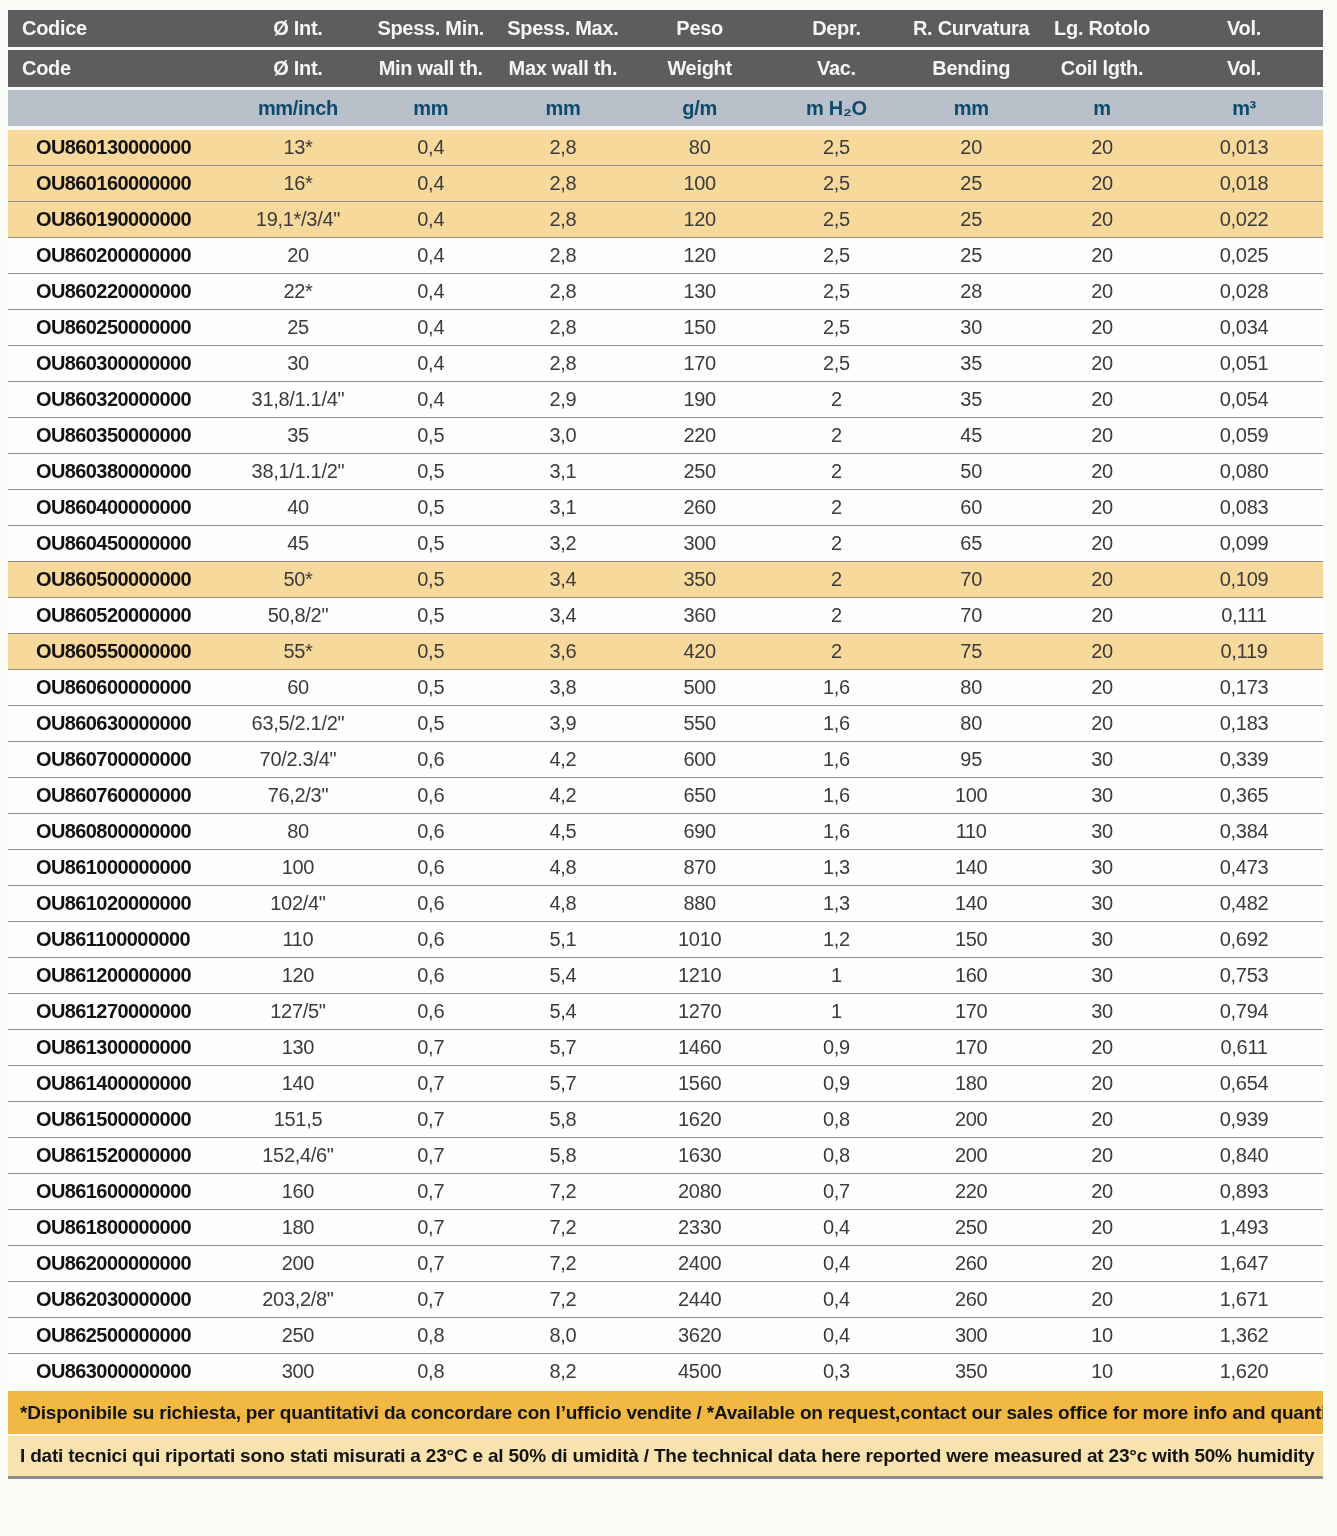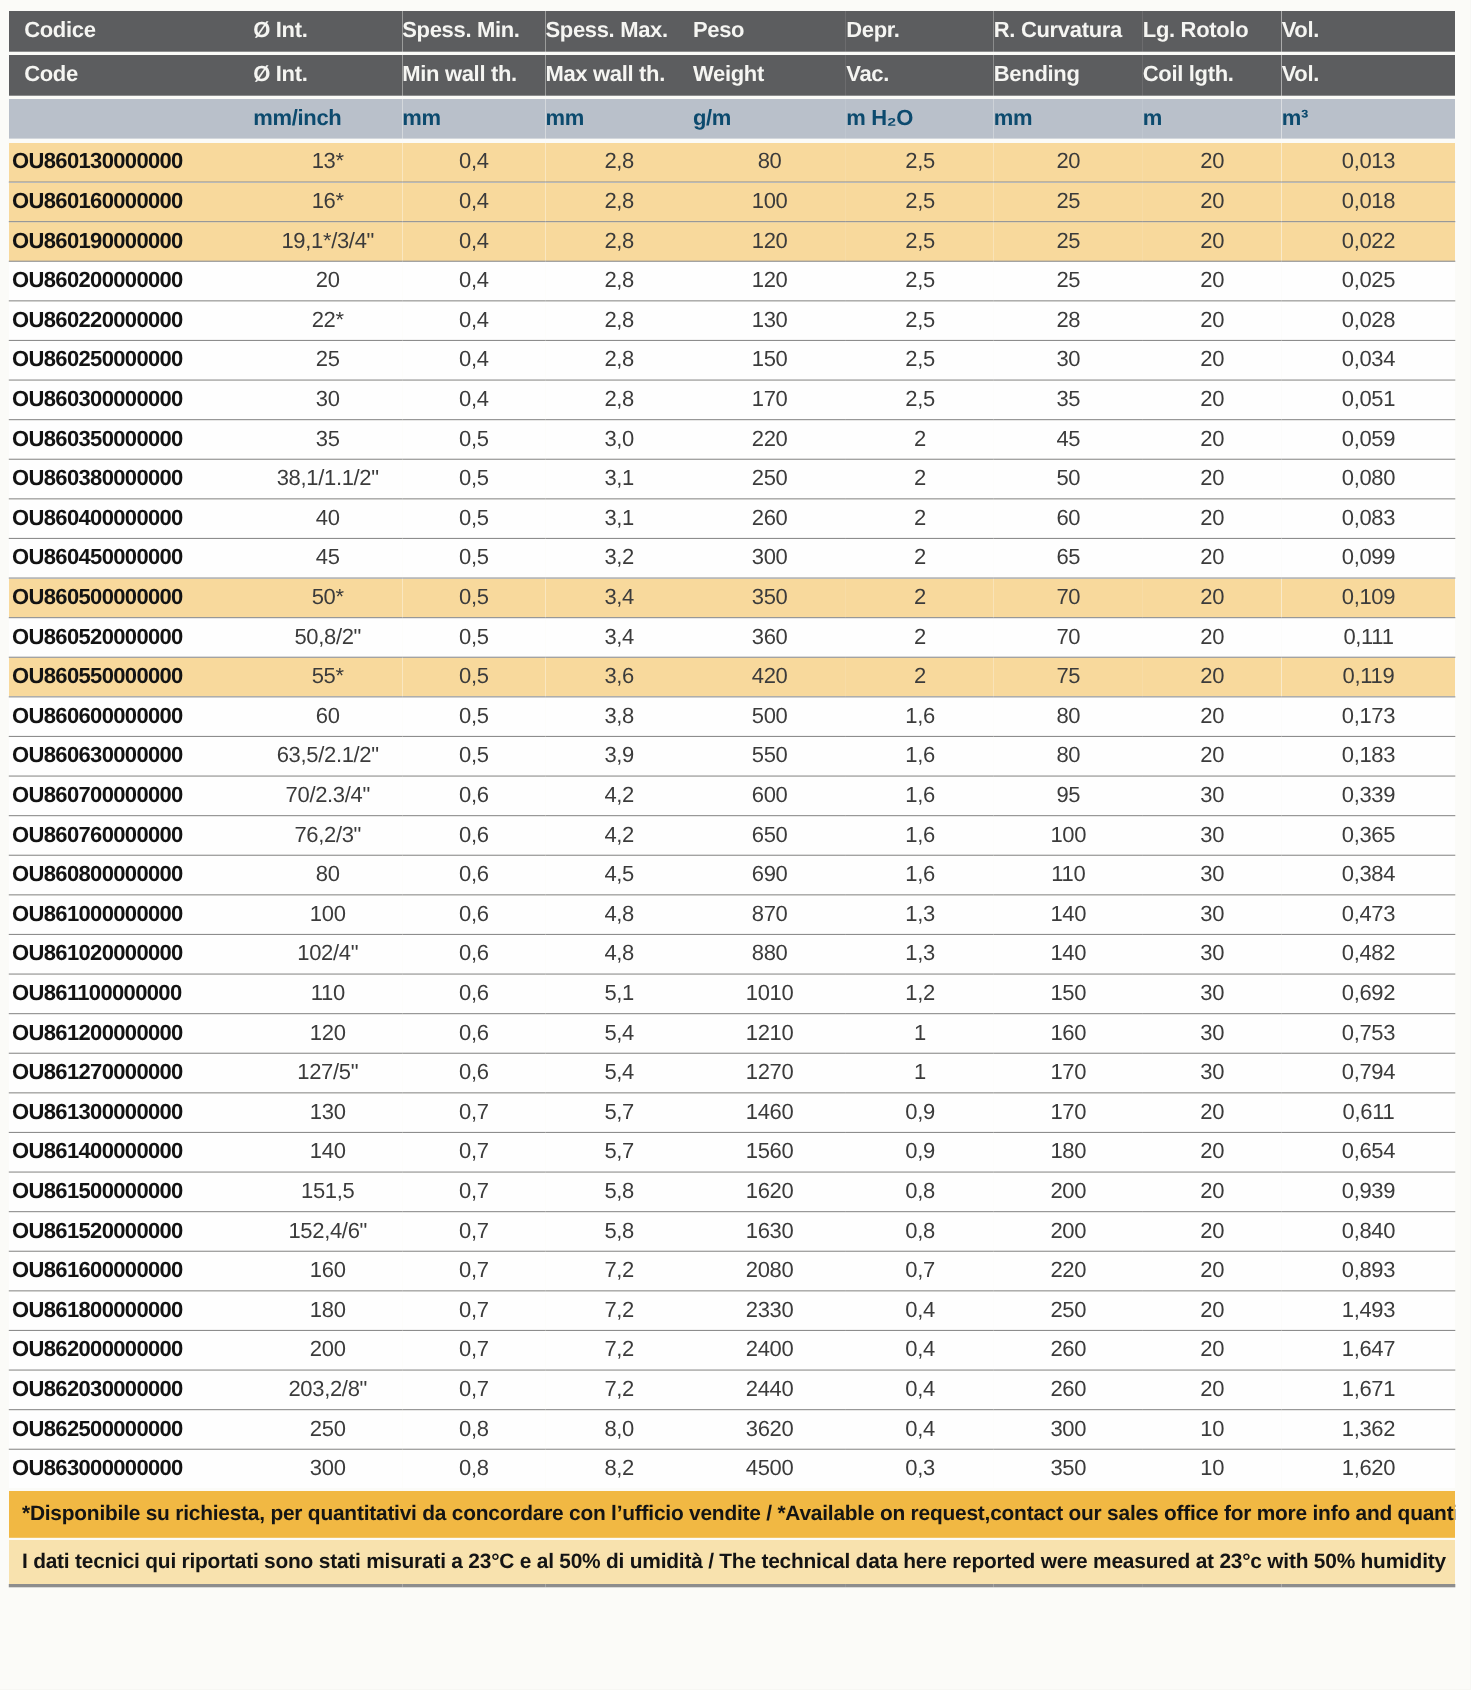--- a/index.html
+++ b/index.html
@@ -16,21 +16,21 @@
     border-collapse: collapse;
     table-layout: fixed;
   }
   
   thead th {
     background: #5c5d5f;
     color: #f5f5f2;
     font-size: 20px;
     font-weight: bold;
     height: 37px;
-    text-align: left;
+    text-align: center;
     letter-spacing: -0.3px;
     border-bottom: 3px solid #fbfbf8;
     padding: 0;
     white-space: nowrap;
     overflow: hidden;
   }
   thead th.code-col { text-align: left; padding-left: 14px; margin-left: 17px; }
   thead tr.units th {
     background: #b9c0ca;
     color: #0c4a6e;
@@ -47,21 +47,21 @@
     background: #fefefe;
     letter-spacing: -0.3px;
     padding: 0;
     white-space: nowrap;
     overflow: hidden;
   }
   tbody td.code {
     font-weight: bold;
     color: #131313;
     text-align: left;
-    padding-left: 3px;
+    padding-left: 28px;
     letter-spacing: -0.6px;
   }
   tbody tr.highlight td { background: #f8d99c; }
   
   tfoot td {
     font-weight: bold;
     color: #141414;
     font-size: 19px;
     padding: 0 0 0 12px;
     letter-spacing: -0.2px;
@@ -203,20 +203,31 @@
     <td>30</td>
     <td>0,4</td>
     <td>2,8</td>
     <td>170</td>
     <td>2,5</td>
     <td>35</td>
     <td>20</td>
     <td>0,051</td>
   </tr>
         <tr>
+    <td class="code">OU860320000000</td>
+    <td>31,8/1.1/4"</td>
+    <td>0,4</td>
+    <td>2,9</td>
+    <td>190</td>
+    <td>2</td>
+    <td>35</td>
+    <td>20</td>
+    <td>0,054</td>
+  </tr>
+        <tr>
     <td class="code">OU860350000000</td>
     <td>35</td>
     <td>0,5</td>
     <td>3,0</td>
     <td>220</td>
     <td>2</td>
     <td>45</td>
     <td>20</td>
     <td>0,059</td>
   </tr>

